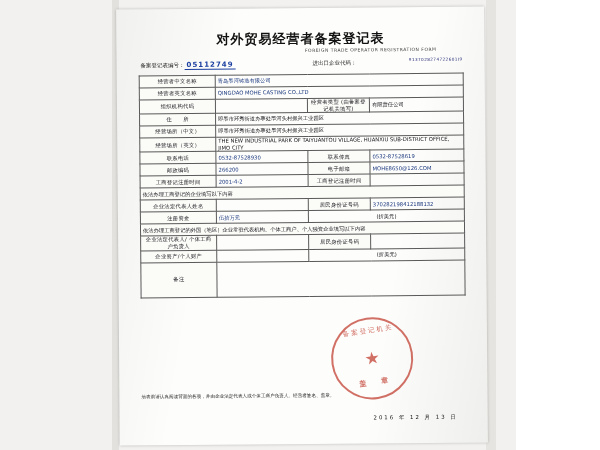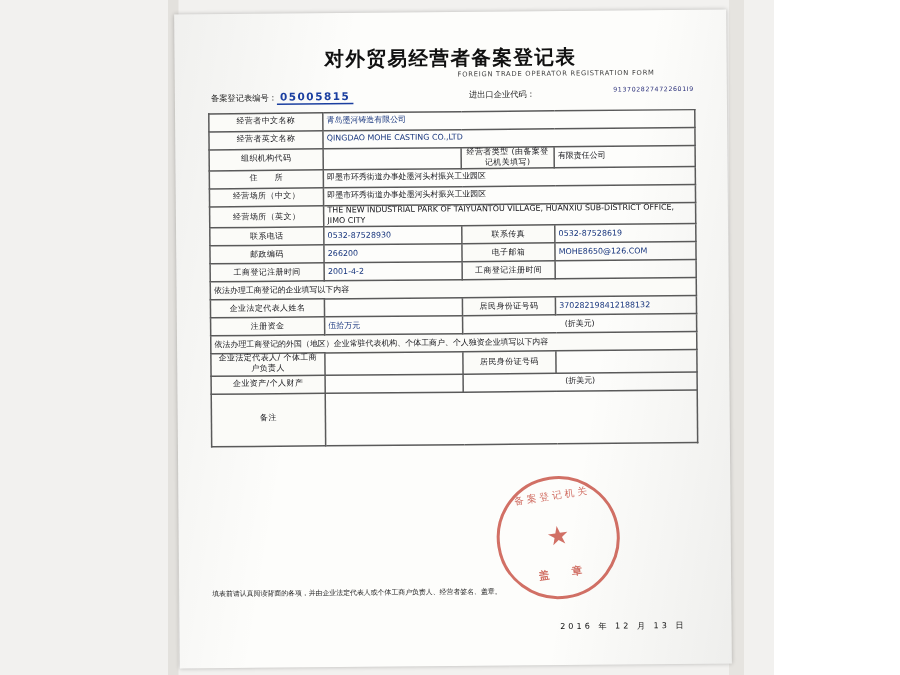--- a/index.html
+++ b/index.html
@@ -113,21 +113,21 @@
 <div class="page">
   <div class="edge-l"></div>
   <div class="edge-r"></div>
 
   <div class="sheet">
 
     <div class="doc-title">对外贸易经营者备案登记表</div>
     <div class="title-sub">FOREIGN TRADE OPERATOR REGISTRATION FORM</div>
 
     <div class="hdr-left">
-      <span>备案登记表编号：</span><span class="regno">05005815</span>
+      <span>备案登记表编号：</span><span class="regno">05112749</span>
     </div>
     <div class="hdr-right">进出口企业代码：</div>
     <div class="hdr-code">9137028274722601I9</div>
 
     <table class="main">
       <colgroup>
         <col style="width:76px">
           <col style="width:92px">
           <col style="width:62px">
           <col style="width:94px">

